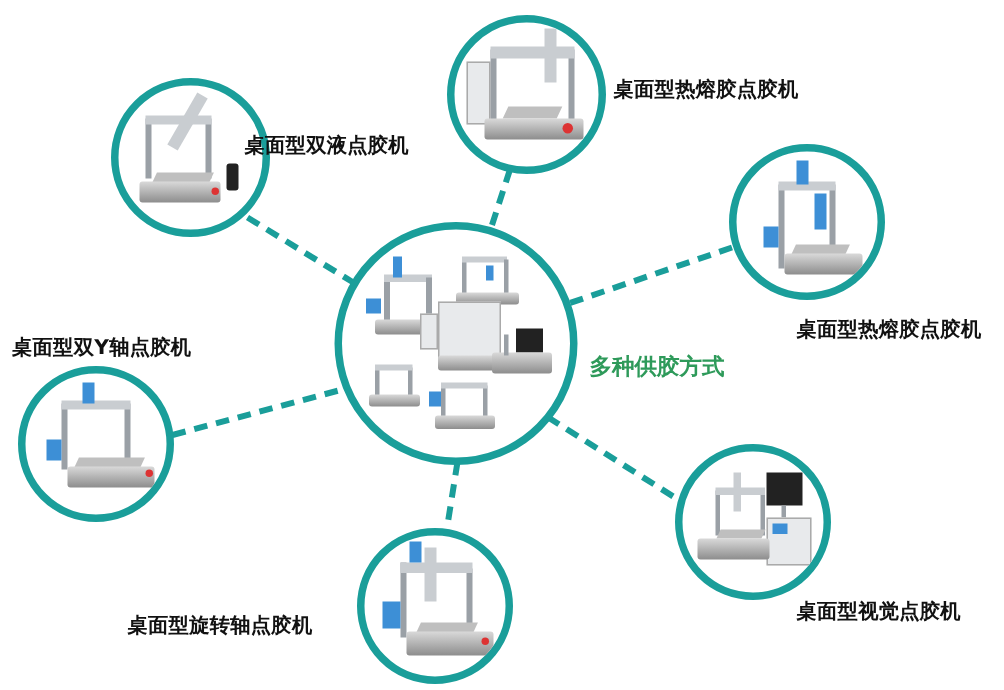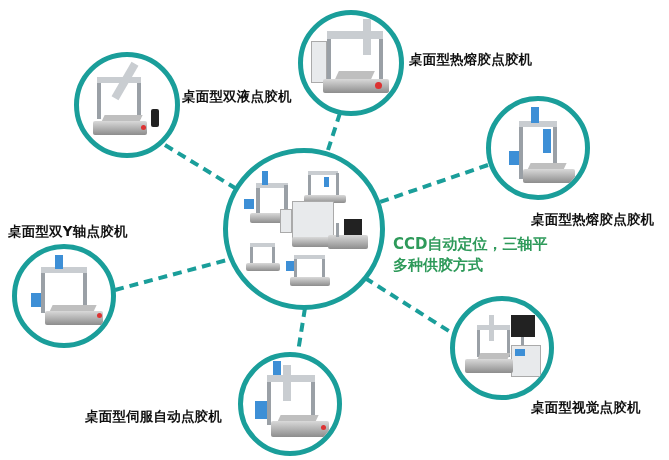--- a/index.html
+++ b/index.html
@@ -78,21 +78,21 @@
     <div class="m post" style="left:18px;top:22px;width:4px;height:40px;"></div>
     <div class="m post" style="left:58px;top:22px;width:4px;height:40px;"></div>
     <div class="m beam" style="left:18px;top:20px;width:44px;height:6px;"></div>
     <div class="m beam" style="left:42px;top:4px;width:8px;height:40px;transform:rotate(30deg);"></div>
     <div class="m table" style="left:24px;top:58px;width:38px;height:7px;"></div>
     <div class="m base" style="left:14px;top:64px;width:54px;height:14px;"></div>
     <div class="m red" style="left:62px;top:68px;width:5px;height:5px;"></div>
     <div class="m dark" style="left:72px;top:52px;width:8px;height:18px;border-radius:2px;"></div>
   </div>
 </div>
-<div class="label" style="left:182px; top:88px;">桌面型双液点胶机</div>
+<div class="label" style="left:163px; top:88px;">桌面型双液点胶机</div>
 
 <div class="circle" style="left:298px; top:10px; width:106px; height:106px;">
   <div class="m" style="left:0;top:0;width:96px;height:96px;">
     <div class="m panel" style="left:8px;top:26px;width:14px;height:40px;"></div>
     <div class="m post" style="left:24px;top:18px;width:4px;height:48px;"></div>
     <div class="m post" style="left:76px;top:18px;width:4px;height:48px;"></div>
     <div class="m beam" style="left:24px;top:16px;width:56px;height:8px;"></div>
     <div class="m beam" style="left:60px;top:4px;width:8px;height:36px;"></div>
     <div class="m table" style="left:34px;top:56px;width:36px;height:8px;"></div>
     <div class="m base" style="left:20px;top:64px;width:66px;height:14px;"></div>
@@ -135,24 +135,23 @@
     <div class="m post" style="left:68px;top:22px;width:4px;height:42px;"></div>
     <div class="m beam" style="left:24px;top:18px;width:48px;height:7px;"></div>
     <div class="m blue" style="left:30px;top:4px;width:8px;height:14px;"></div>
     <div class="m beam" style="left:40px;top:8px;width:8px;height:36px;"></div>
     <div class="m blue" style="left:12px;top:44px;width:12px;height:18px;"></div>
     <div class="m table" style="left:36px;top:58px;width:38px;height:7px;"></div>
     <div class="m base" style="left:28px;top:64px;width:58px;height:16px;"></div>
     <div class="m red" style="left:78px;top:68px;width:5px;height:5px;"></div>
   </div>
 </div>
-<div class="label" style="left:85px; top:408px;">桌面型伺服自动点胶机</div>
+<div class="label" style="left:85px; top:408px;">桌面型旋转轴点胶机</div>
 
 <div class="desc" style="left:393px; top:234px;">
-  <div>CCD自动定位，三轴平</div>
   <div>多种供胶方式</div>
 </div>
 
 <div class="circle" style="left:450px; top:296px; width:104px; height:104px;">
   <div class="m" style="left:0;top:0;width:94px;height:94px;">
     <div class="m dark" style="left:56px;top:14px;width:24px;height:22px;"></div>
     <div class="m post" style="left:66px;top:36px;width:3px;height:8px;"></div>
     <div class="m post" style="left:22px;top:26px;width:3px;height:30px;"></div>
     <div class="m post" style="left:52px;top:26px;width:3px;height:30px;"></div>
     <div class="m beam" style="left:22px;top:24px;width:33px;height:5px;"></div>

